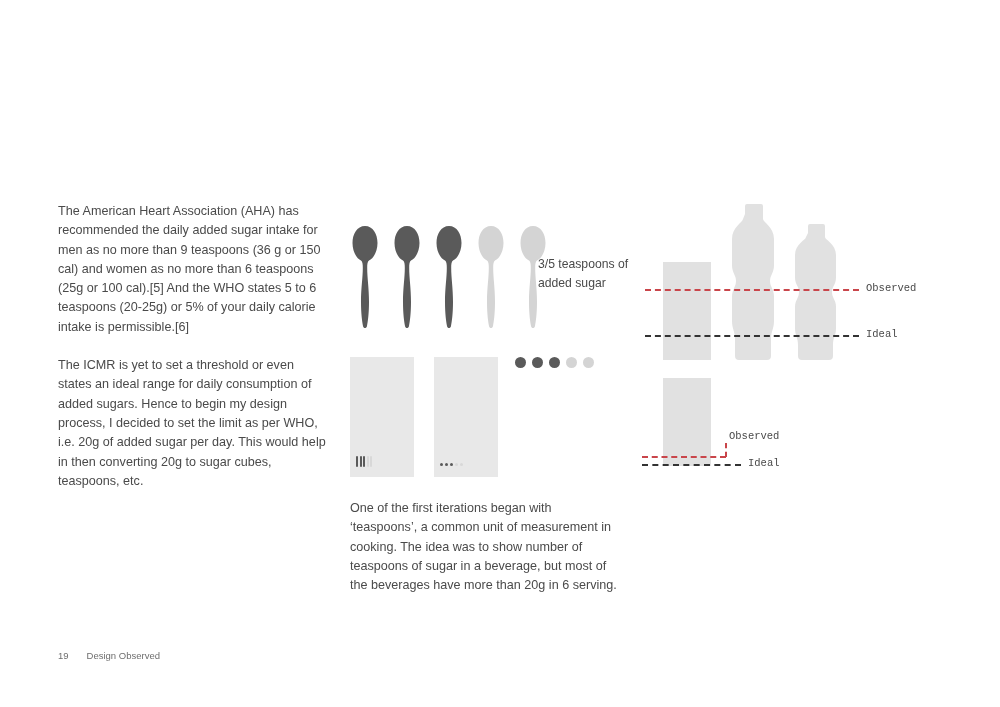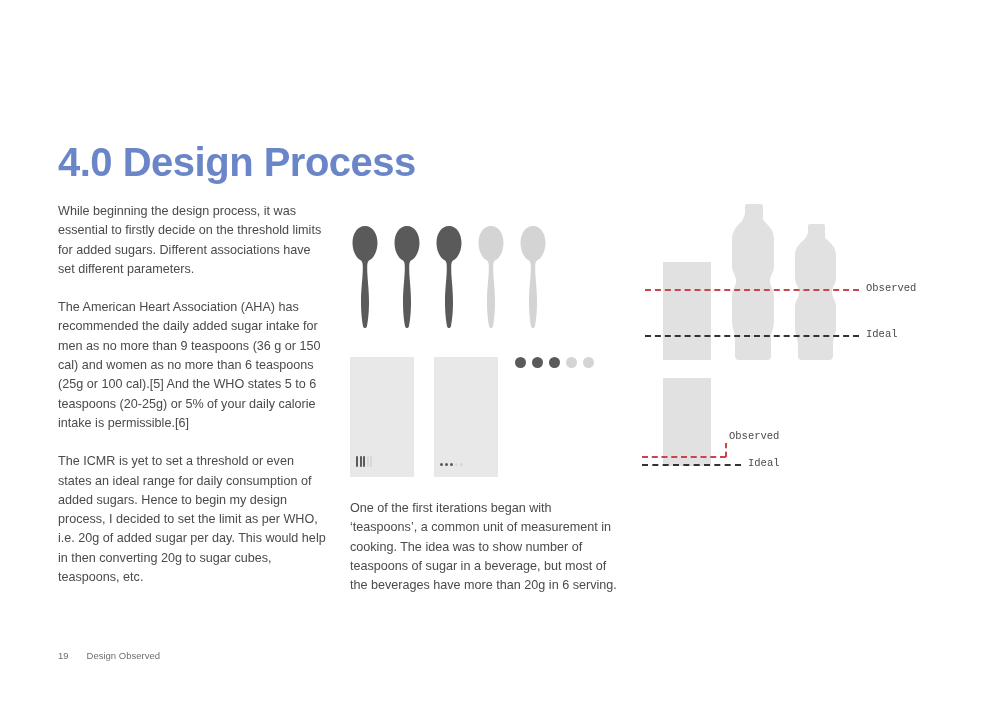--- a/index.html
+++ b/index.html
@@ -167,24 +167,22 @@
     font-size: 10.5px;
     color: #4a4a4a;
     white-space: nowrap;
   }
 </style>
 </head>
 <body>
 
 <div class="page">
 
-  <div class="page-title">4.0 Design Process</div>
 
   <div class="col col-left">
-    <p>While beginning the design process, it was essential to firstly decide on the threshold limits for added sugars. Different associations have set different parameters.</p>
     <p>The American Heart Association (AHA) has recommended the daily added sugar intake for men as no more than 9 teaspoons (36 g or 150 cal) and women as no more than 6 teaspoons (25g or 100 cal).[5] And the WHO states 5 to 6 teaspoons (20-25g) or 5% of your daily calorie intake is permissible.[6]</p>
     <p>The ICMR is yet to set a threshold or even states an ideal range for daily consumption of added sugars. Hence to begin my design process, I decided to set the limit as per WHO, i.e. 20g of added sugar per day. This would help in then converting 20g to sugar cubes, teaspoons, etc.</p>
   </div>
 
   <div class="spoon-row">
     <div class="spoon">
       <svg viewBox="0 0 30 106">
           <path d="M15 2 C23 2 27.5 10 27.5 19 C27.5 28 23 35 19 36.5 C17.5 37.5 17.2 40 17.2 44 C17.2 54 19 64 19 78 C19 90 17.8 98 17 102 C16.7 103.6 15.9 104 15 104 C14.1 104 13.3 103.6 13 102 C12.2 98 11 90 11 78 C11 64 12.8 54 12.8 44 C12.8 40 12.5 37.5 11 36.5 C7 35 2.5 28 2.5 19 C2.5 10 7 2 15 2 Z" fill="#5a5a5a"></path>
         </svg>
     </div>
@@ -203,20 +201,21 @@
           <path d="M15 2 C23 2 27.5 10 27.5 19 C27.5 28 23 35 19 36.5 C17.5 37.5 17.2 40 17.2 44 C17.2 54 19 64 19 78 C19 90 17.8 98 17 102 C16.7 103.6 15.9 104 15 104 C14.1 104 13.3 103.6 13 102 C12.2 98 11 90 11 78 C11 64 12.8 54 12.8 44 C12.8 40 12.5 37.5 11 36.5 C7 35 2.5 28 2.5 19 C2.5 10 7 2 15 2 Z" fill="#d4d4d4"></path>
         </svg>
     </div>
     <div class="spoon">
       <svg viewBox="0 0 30 106">
           <path d="M15 2 C23 2 27.5 10 27.5 19 C27.5 28 23 35 19 36.5 C17.5 37.5 17.2 40 17.2 44 C17.2 54 19 64 19 78 C19 90 17.8 98 17 102 C16.7 103.6 15.9 104 15 104 C14.1 104 13.3 103.6 13 102 C12.2 98 11 90 11 78 C11 64 12.8 54 12.8 44 C12.8 40 12.5 37.5 11 36.5 C7 35 2.5 28 2.5 19 C2.5 10 7 2 15 2 Z" fill="#d4d4d4"></path>
         </svg>
     </div>
   </div>
 
+  <div class="spoon-label">3/5 teaspoons of added sugar</div>
 
   <div class="dot-row">
     <div class="dot" style="background:#5a5a5a"></div>
     <div class="dot" style="background:#5a5a5a"></div>
     <div class="dot" style="background:#5a5a5a"></div>
     <div class="dot" style="background:#d4d4d4"></div>
     <div class="dot" style="background:#d4d4d4"></div>
   </div>
 
   <div class="pack pack-a"></div>

